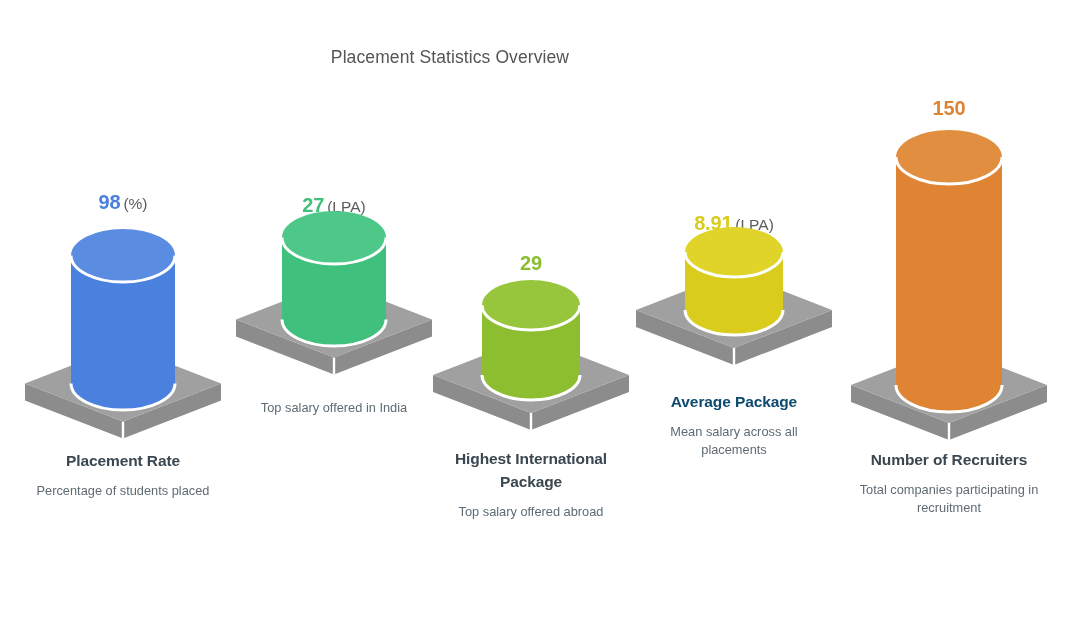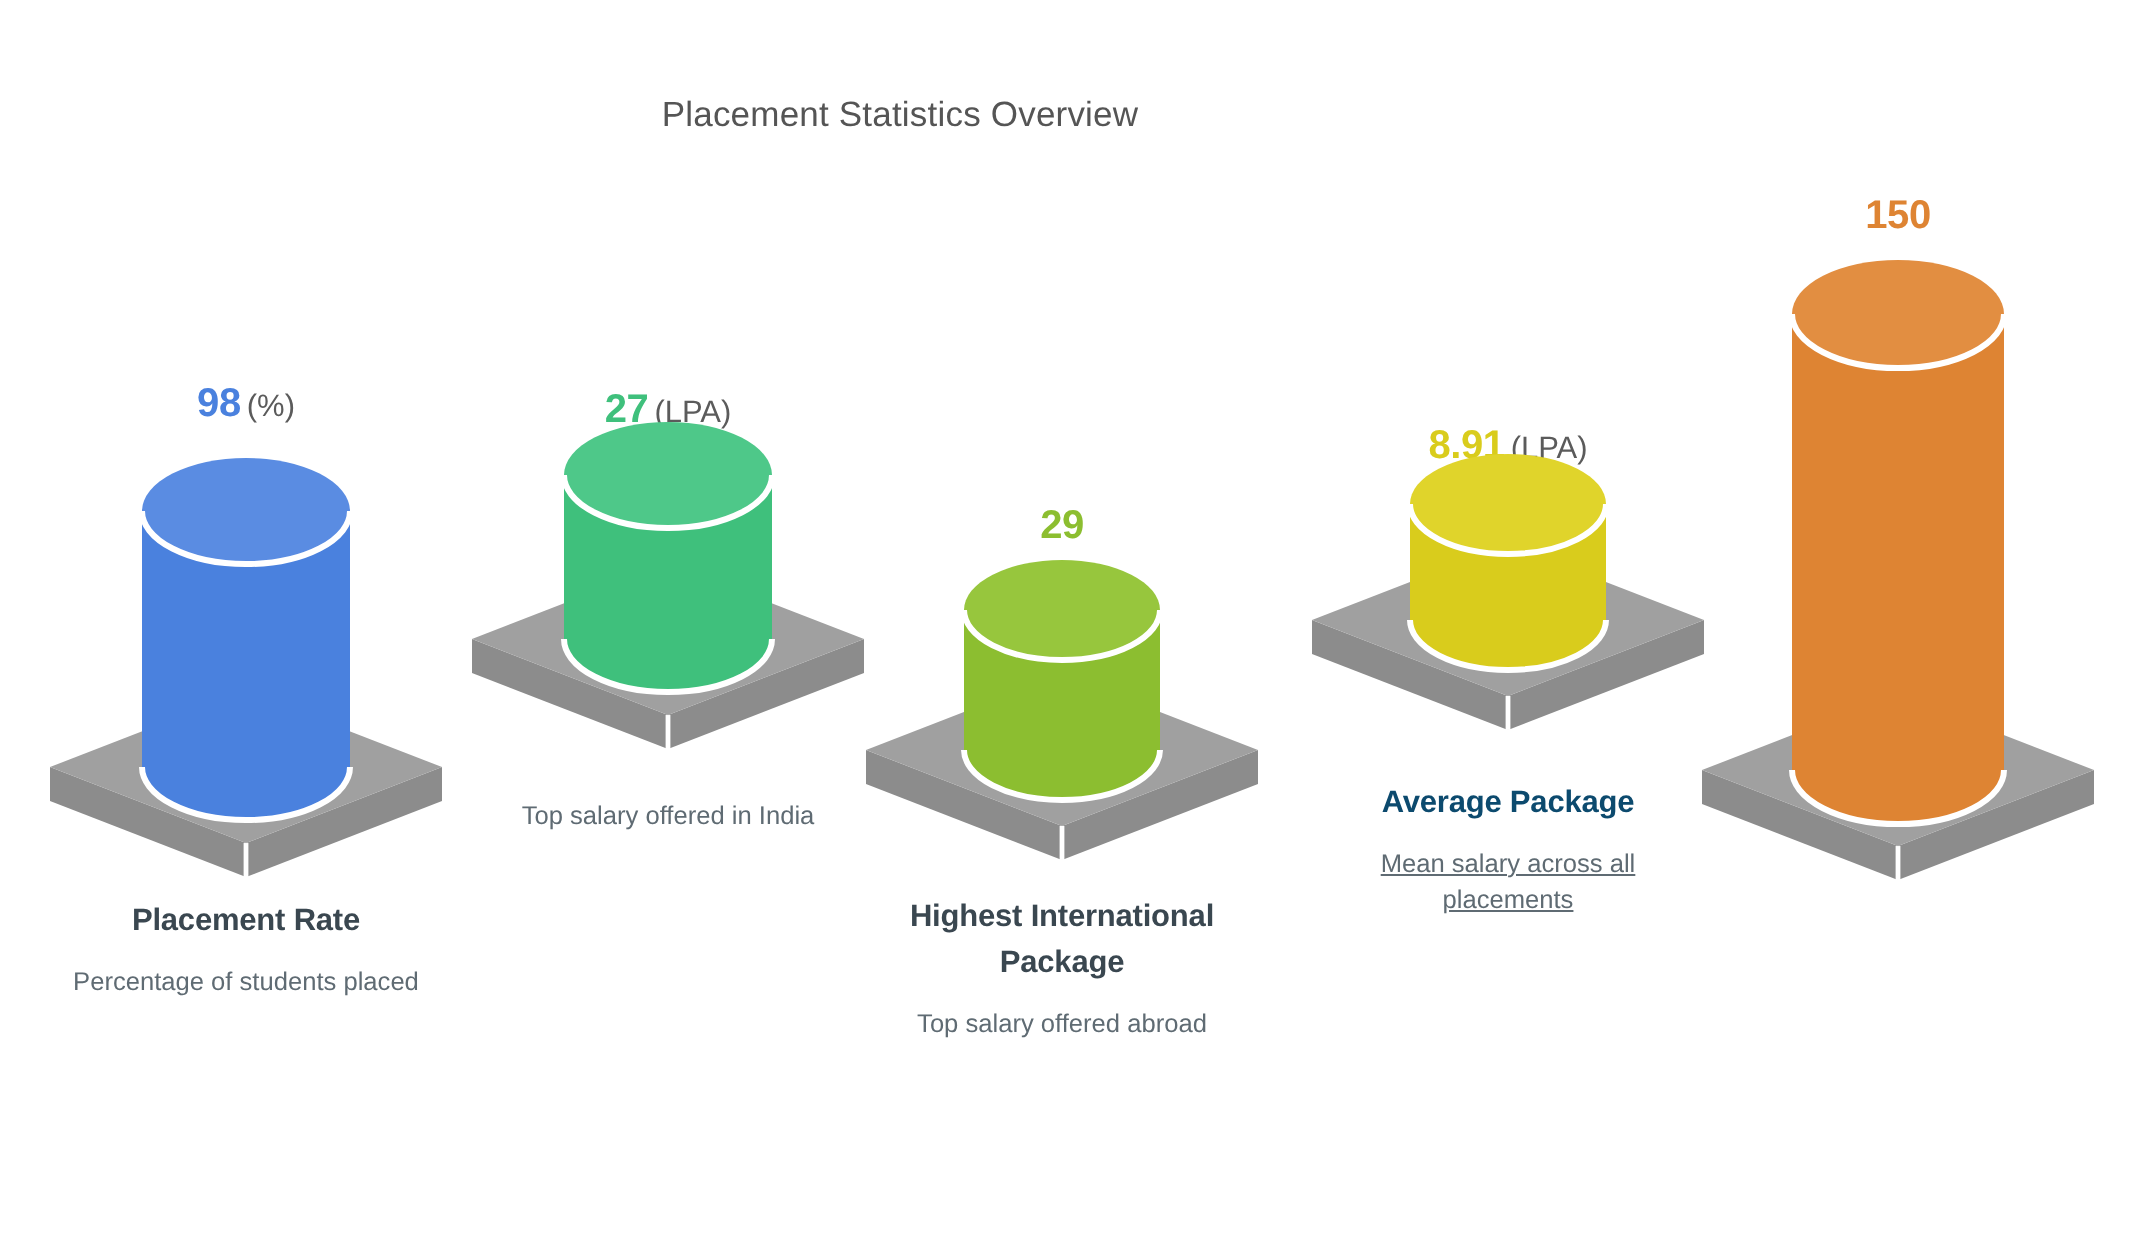--- a/index.html
+++ b/index.html
@@ -195,21 +195,21 @@
     <ellipse cx="107" cy="34.99000000000001" rx="49" ry="24.990000000000002" fill="#97c63d"></ellipse>
 
     <path d="M 58 34.99000000000001 A 49 24.990000000000002 0 0 0 156 34.99000000000001" fill="none" stroke="#ffffff" stroke-width="3"></path>
   </svg>
         </div>
         <div class="text-block" style="top: 448px;">
           <div class="stat-title" style="color: rgb(58, 71, 80); text-align: center;">Highest International Package</div>
           <div class="stat-desc" style="color: rgb(95, 107, 115);">Top salary offered abroad</div>
         </div>
       </div>
-      <div class="stat-item" style="left: 647px;">
+      <div class="stat-item" style="left: 627px;">
         <div class="value-label" style="top: 213px;"><span class="value-number" style="color: rgb(217, 204, 28);">8.91</span><span class="value-unit">(LPA)</span></div>
         <div class="figure" style="top: 217.01px;">
   <svg width="214" height="161.99" viewBox="0 0 214 161.99">
 
     <polygon points="9,92.99000000000001 107,130.99 107,147.99 9,109.99000000000001" fill="#8c8c8c"></polygon>
 
     <polygon points="107,130.99 205,92.99000000000001 205,109.99000000000001 107,147.99" fill="#8c8c8c"></polygon>
 
     <line x1="107" y1="130.99" x2="107" y2="147.99" stroke="#ffffff" stroke-width="2.4"></line>
 
@@ -225,21 +225,21 @@
 
     <path d="M 58 92.99000000000001 A 49 24.990000000000002 0 0 0 156 92.99000000000001" fill="none" stroke="#ffffff" stroke-width="3"></path>
 
     <ellipse cx="107" cy="34.99000000000001" rx="49" ry="24.990000000000002" fill="#e0d42b"></ellipse>
 
     <path d="M 58 34.99000000000001 A 49 24.990000000000002 0 0 0 156 34.99000000000001" fill="none" stroke="#ffffff" stroke-width="3"></path>
   </svg>
         </div>
         <div class="text-block" style="top: 391px;">
           <div class="stat-title" style="color: #0c4a6e;">Average Package</div>
-          <div class="stat-desc" style="color: rgb(95, 107, 115); text-decoration: underline;">Mean salary across all placements</div>
+          <div class="stat-desc" style="color: rgb(95, 107, 115);">Mean salary across all placements</div>
         </div>
       </div>
       <div class="stat-item" style="left: 842px;">
         <div class="value-label" style="top: 98px;"><span class="value-number" style="color: rgb(222, 132, 51);">150</span></div>
         <div class="figure" style="top: 119.97px;">
   <svg width="214" height="334.03" viewBox="0 0 214 334.03">
 
     <polygon points="9,265.03 107,303.03 107,320.03 9,282.03" fill="#8c8c8c"></polygon>
 
     <polygon points="107,303.03 205,265.03 205,282.03 107,320.03" fill="#8c8c8c"></polygon>
@@ -256,16 +256,20 @@
          L 160 37.02999999999997
          Z" fill="#de8433"></path>
 
     <path d="M 54 265.03 A 53 27.03 0 0 0 160 265.03" fill="none" stroke="#ffffff" stroke-width="3"></path>
 
     <ellipse cx="107" cy="37.02999999999997" rx="53" ry="27.03" fill="#e28e41"></ellipse>
 
     <path d="M 54 37.02999999999997 A 53 27.03 0 0 0 160 37.02999999999997" fill="none" stroke="#ffffff" stroke-width="3"></path>
   </svg>
         </div>
+        <div class="text-block" style="top: 449px;">
+          <div class="stat-title" style="color: rgb(58, 71, 80);">Number of Recruiters</div>
+          <div class="stat-desc" style="color: rgb(95, 107, 115);">Total companies participating in recruitment</div>
+        </div>
       </div>
     </div>
 
 </div>
 
 </body></html>

